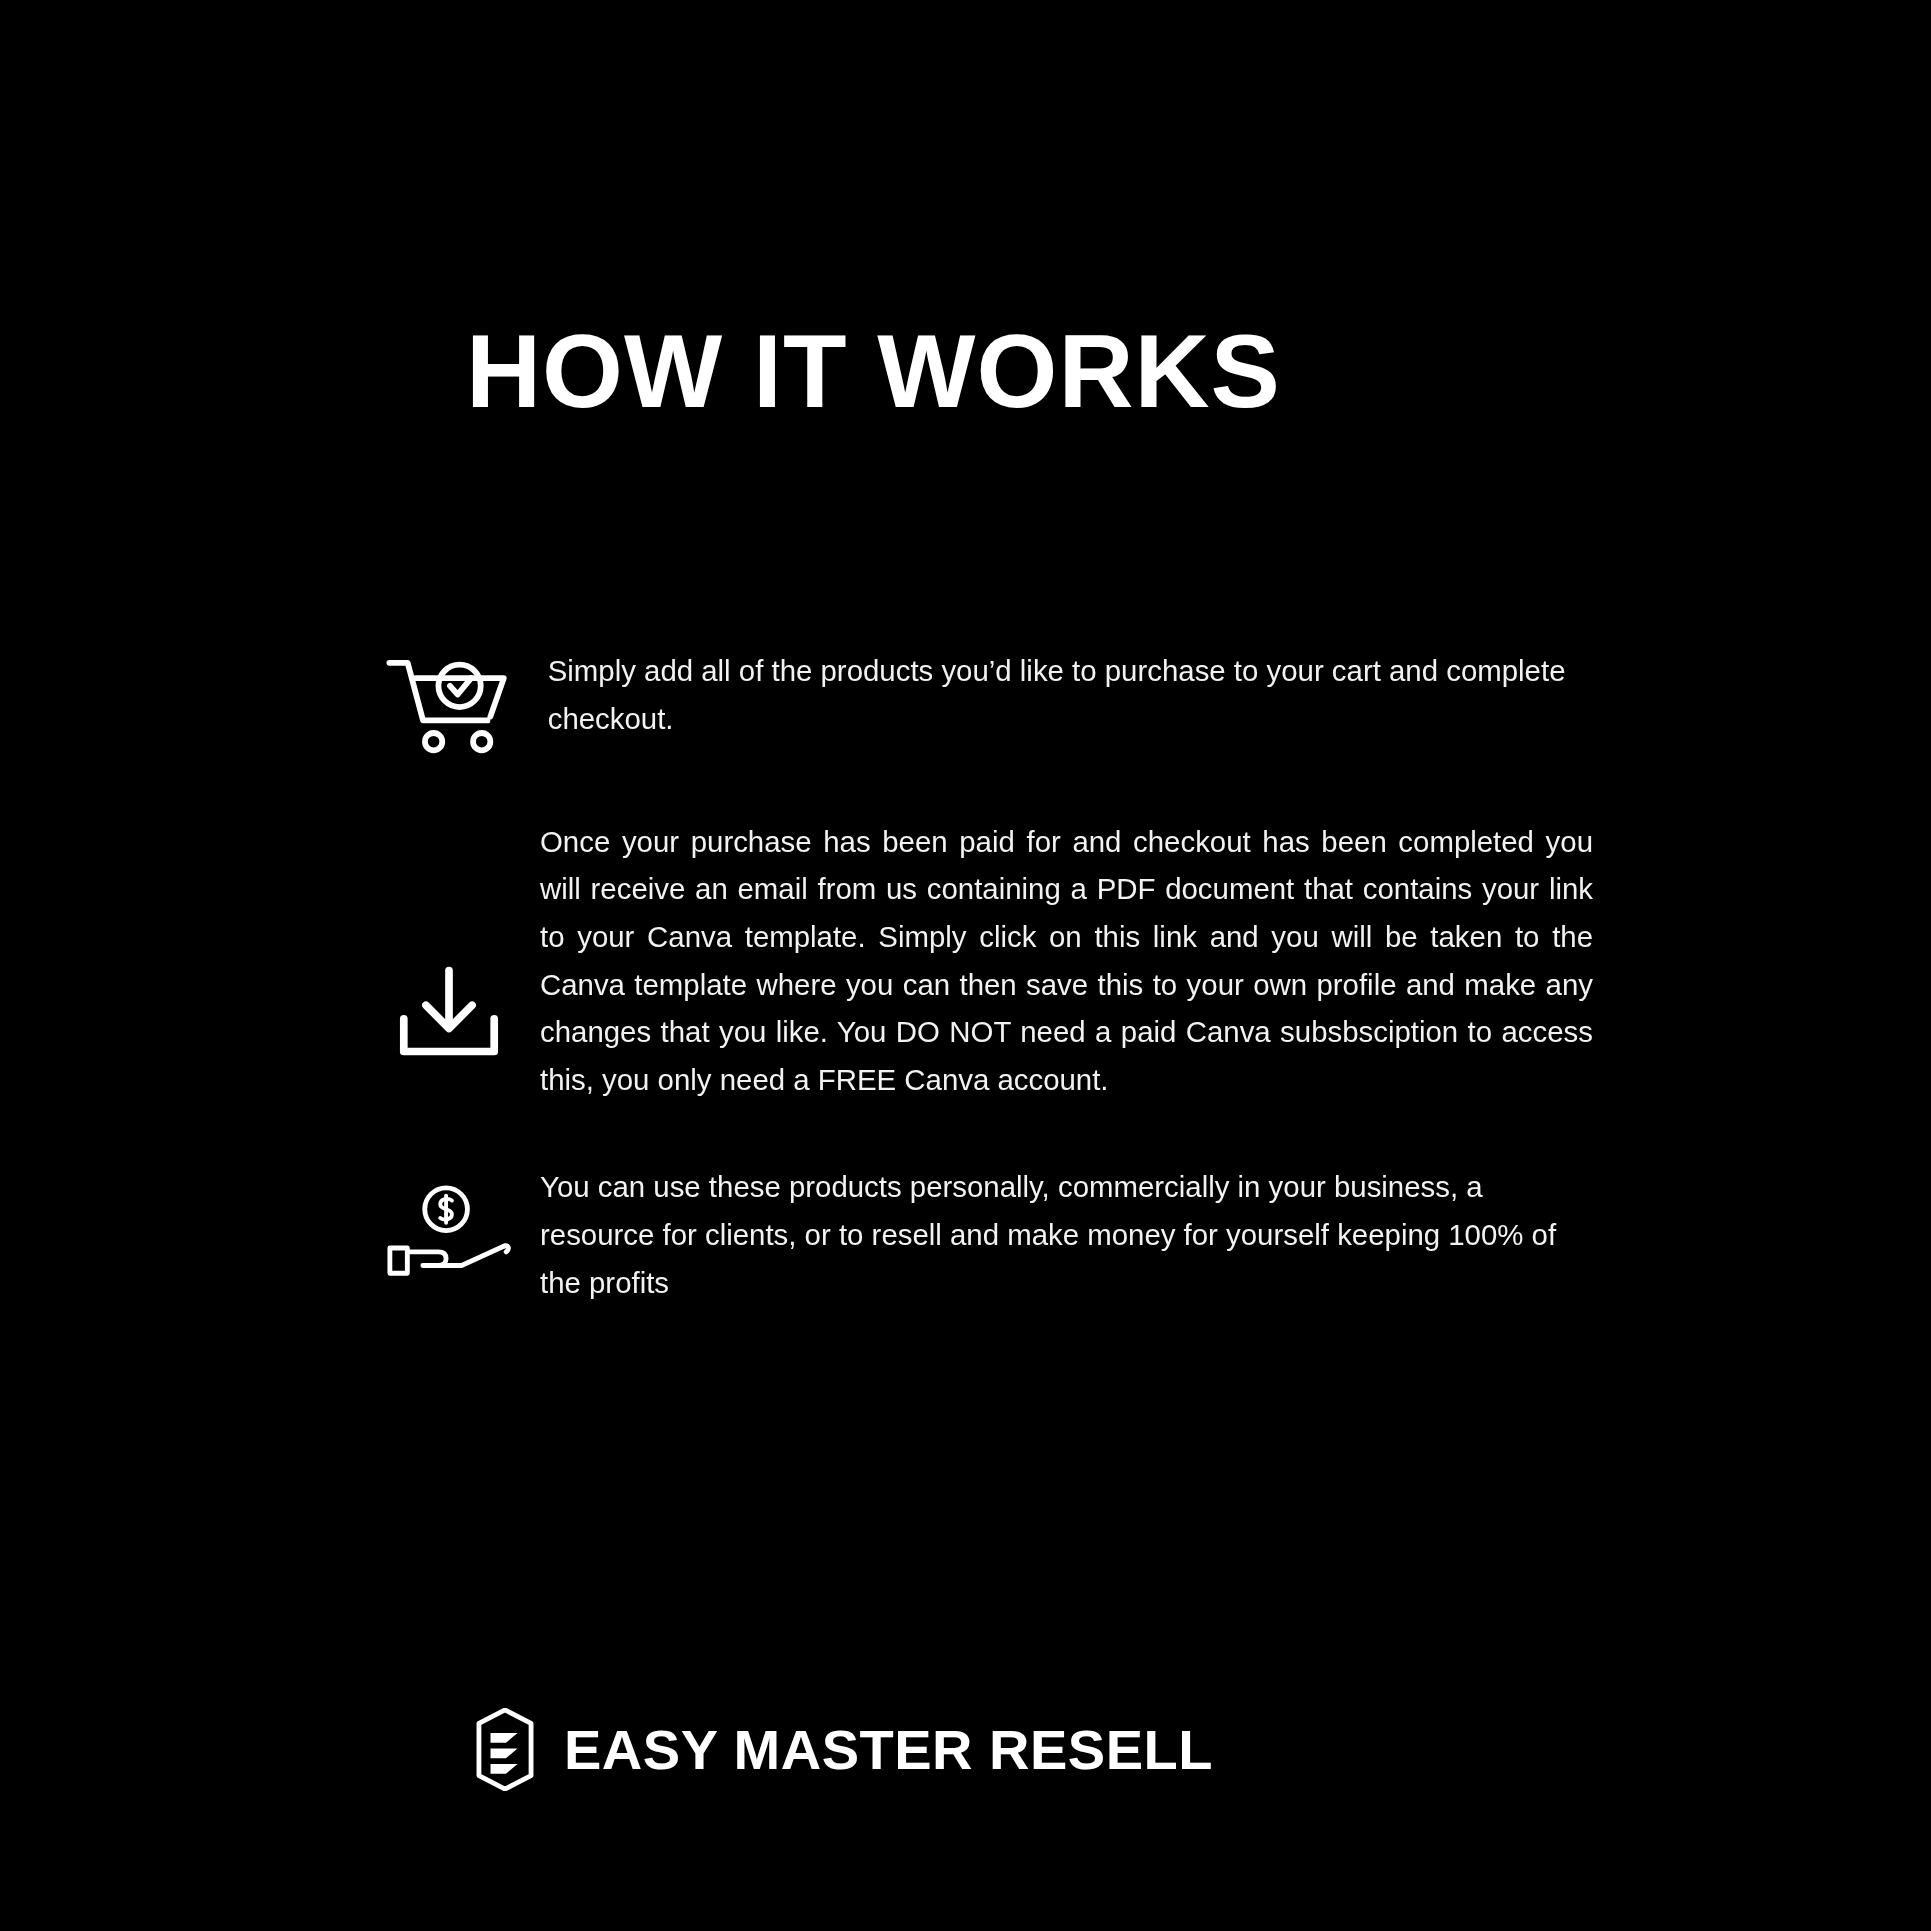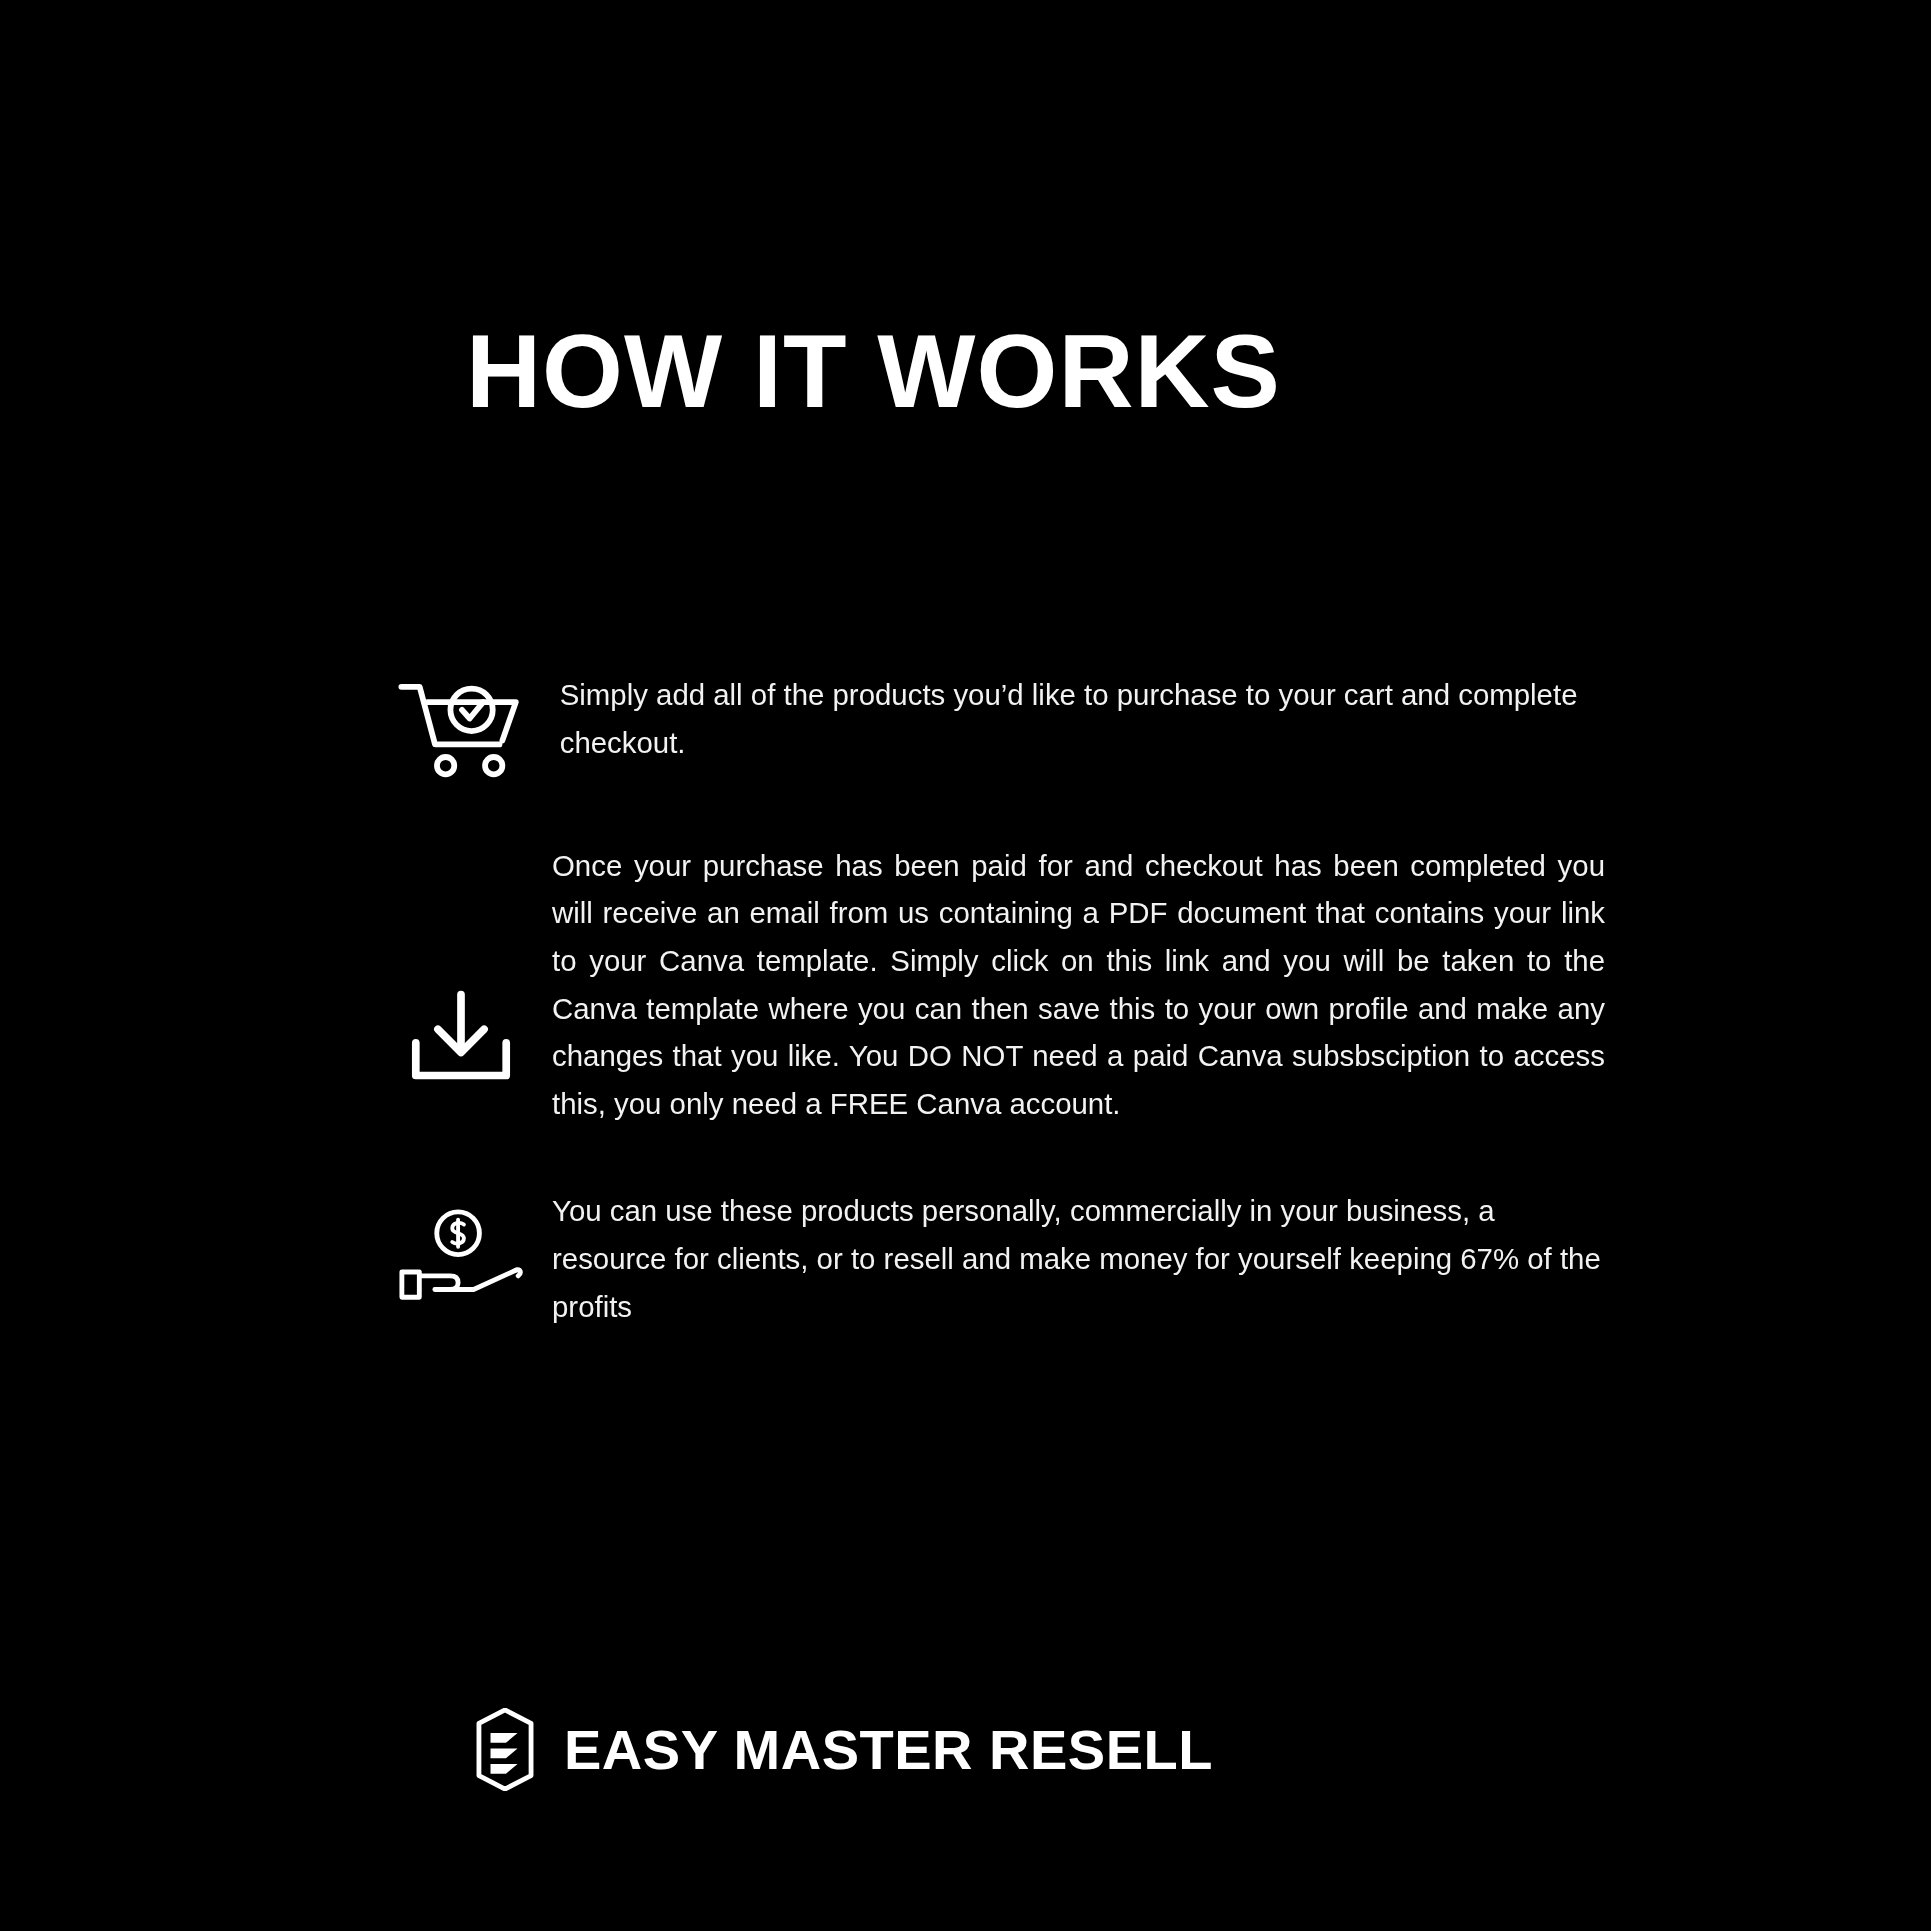--- a/index.html
+++ b/index.html
@@ -28,23 +28,22 @@
     text-align: center;
     font-size: 104px;
     font-weight: bold;
     letter-spacing: 1px;
     line-height: 1;
     color: #ffffff;
   }
   .steps {
     position: absolute;
     top: 647px;
-    left: 369px;
+    left: 357px;
     width: 1236px;
-    margin-top: 24px;
   }
   .step {
     display: flex;
     align-items: flex-start;
     margin-bottom: 60px;
   }
   .step .icon-wrap {
     width: 183px;
     flex: 0 0 183px;
     display: flex;
@@ -126,21 +125,21 @@
         <svg width="126" height="97" viewBox="0 0 130 100" fill="none" xmlns="http://www.w3.org/2000/svg">
           <circle cx="62" cy="26" r="22" stroke="#ffffff" stroke-width="5"></circle>
           <path d="M68 17 C64 14 56 15 56 21 C56 27 68 25 68 31 C68 37 60 38 56 35" stroke="#ffffff" stroke-width="4" stroke-linecap="round"></path>
           <path d="M62 12 V40" stroke="#ffffff" stroke-width="4" stroke-linecap="round"></path>
           <path d="M4 66 H22 V92 H4 Z" stroke="#ffffff" stroke-width="5" stroke-linejoin="round"></path>
           <path d="M22 70 H54 C60 70 62 73 62 77 C62 81 59 84 54 84 H38" stroke="#ffffff" stroke-width="5" stroke-linecap="round" stroke-linejoin="round"></path>
           <path d="M48 84 H78 L122 64" stroke="#ffffff" stroke-width="5" stroke-linecap="round" stroke-linejoin="round"></path>
           <path d="M122 64 C126 62 128 67 124 70" stroke="#ffffff" stroke-width="5" stroke-linecap="round"></path>
         </svg>
       </div>
-      <div class="text">You can use these products personally, commercially in your business, a resource for clients, or to resell and make money for yourself keeping 67% of the profits</div>
+      <div class="text">You can use these products personally, commercially in your business, a resource for clients, or to resell and make money for yourself keeping 100% of the profits</div>
     </div>
 
   </div>
 
   <div class="footer">
     <div class="logo-mark">
       <svg width="60" height="83" viewBox="0 0 62 86" fill="none" xmlns="http://www.w3.org/2000/svg">
         <path d="M4 16 L31 2 L58 16 V70 L31 84 L4 70 Z" stroke="#ffffff" stroke-width="5" stroke-linejoin="round"></path>
         <path d="M16 26 L44 26 L32 36 L16 36 Z" fill="#ffffff"></path>
         <path d="M16 42 L44 42 L32 52 L16 52 Z" fill="#ffffff"></path>

